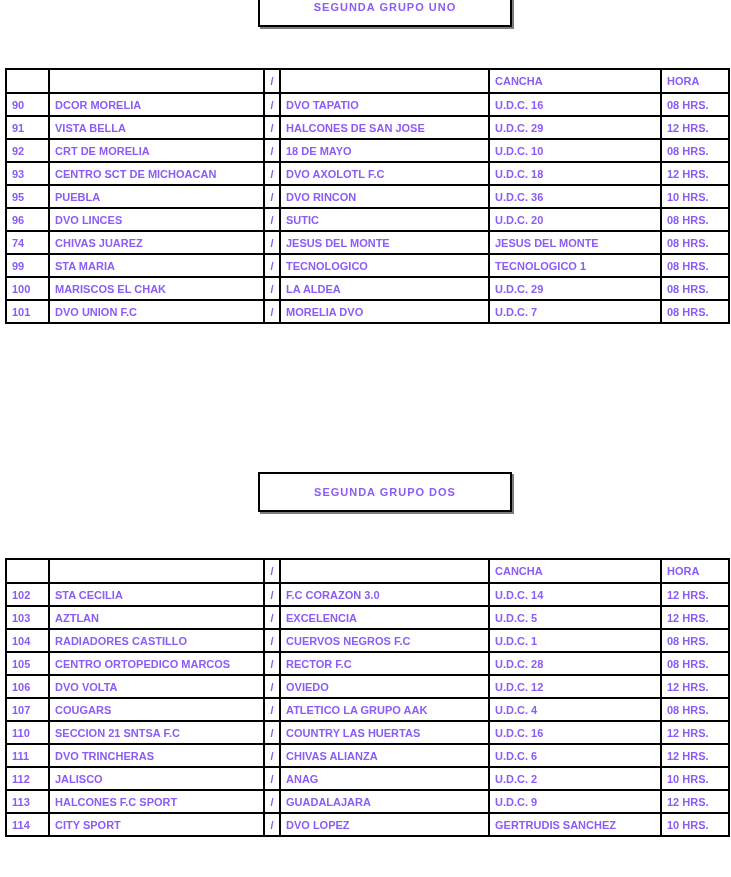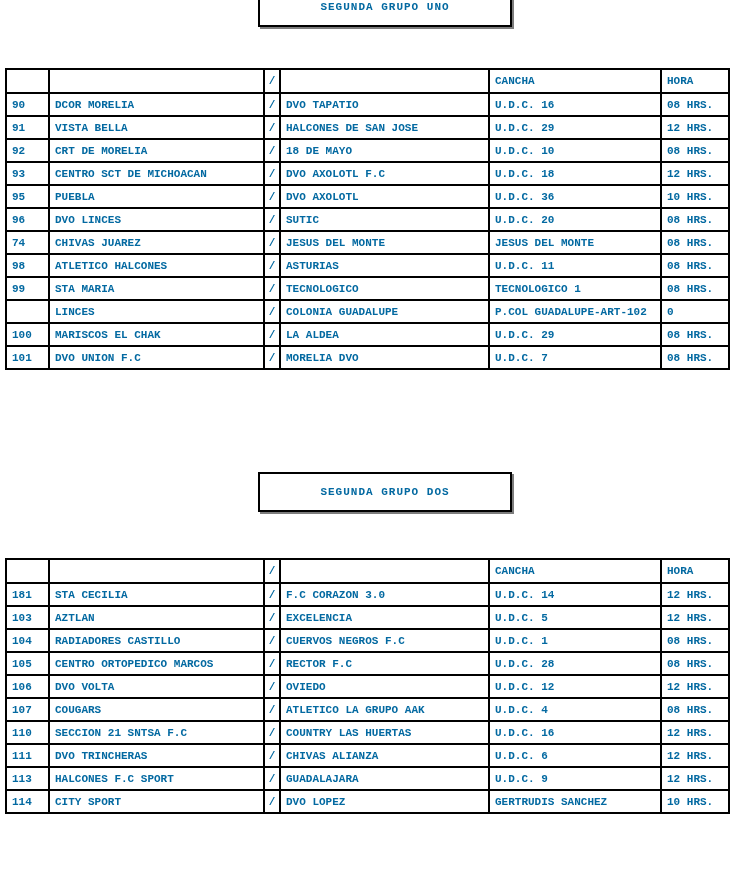--- a/index.html
+++ b/index.html
@@ -1,23 +1,23 @@
 <!DOCTYPE html>
 <html><head>
 <meta charset="utf-8">
 <style>
   html,body{margin:0;padding:0;background:#ffffff;}
   .page{
     position:relative;
     width:731px;height:844px;
     background:#ffffff;
     overflow:hidden;
-    font-family:Liberation Mono, monospace;
+    font-family:Liberation Sans, sans-serif;
     font-weight:bold;
-    color:#0369a1;
+    color:#8b5cf6;
   }
   .title-box{
     position:absolute;
     left:258px;
     width:254px;
     height:40px;
     background:#ffffff;
     border:2px solid #000000;
     box-shadow:2px 2px 0 #7d7d7d;
     box-sizing:border-box;
@@ -121,63 +121,47 @@
             <td class="cell-team1">CENTRO SCT DE MICHOACAN</td>
             <td class="cell-slash">/</td>
             <td class="cell-team2">DVO AXOLOTL F.C</td>
             <td class="cell-cancha">U.D.C. 18</td>
             <td class="cell-hora">12 HRS.</td>
           </tr>
           <tr>
             <td class="cell-num">95</td>
             <td class="cell-team1">PUEBLA</td>
             <td class="cell-slash">/</td>
-            <td class="cell-team2">DVO AXOLOTL</td>
+            <td class="cell-team2">DVO RINCON</td>
             <td class="cell-cancha">U.D.C. 36</td>
             <td class="cell-hora">10 HRS.</td>
           </tr>
           <tr>
             <td class="cell-num">96</td>
             <td class="cell-team1">DVO LINCES</td>
             <td class="cell-slash">/</td>
             <td class="cell-team2">SUTIC</td>
             <td class="cell-cancha">U.D.C. 20</td>
             <td class="cell-hora">08 HRS.</td>
           </tr>
           <tr>
             <td class="cell-num">74</td>
             <td class="cell-team1">CHIVAS JUAREZ</td>
             <td class="cell-slash">/</td>
             <td class="cell-team2">JESUS DEL MONTE</td>
             <td class="cell-cancha">JESUS DEL MONTE</td>
             <td class="cell-hora">08 HRS.</td>
           </tr>
           <tr>
-            <td class="cell-num">98</td>
-            <td class="cell-team1">ATLETICO HALCONES</td>
-            <td class="cell-slash">/</td>
-            <td class="cell-team2">ASTURIAS</td>
-            <td class="cell-cancha">U.D.C. 11</td>
-            <td class="cell-hora">08 HRS.</td>
-          </tr>
-          <tr>
             <td class="cell-num">99</td>
             <td class="cell-team1">STA MARIA</td>
             <td class="cell-slash">/</td>
             <td class="cell-team2">TECNOLOGICO</td>
             <td class="cell-cancha">TECNOLOGICO 1</td>
             <td class="cell-hora">08 HRS.</td>
-          </tr>
-          <tr>
-            <td class="cell-num"></td>
-            <td class="cell-team1">LINCES</td>
-            <td class="cell-slash">/</td>
-            <td class="cell-team2">COLONIA GUADALUPE</td>
-            <td class="cell-cancha">P.COL GUADALUPE-ART-102</td>
-            <td class="cell-hora">0</td>
           </tr>
           <tr>
             <td class="cell-num">100</td>
             <td class="cell-team1">MARISCOS EL CHAK</td>
             <td class="cell-slash">/</td>
             <td class="cell-team2">LA ALDEA</td>
             <td class="cell-cancha">U.D.C. 29</td>
             <td class="cell-hora">08 HRS.</td>
           </tr>
           <tr>
@@ -210,21 +194,21 @@
             <td class="cell-num"></td>
             <td class="cell-team1"></td>
             <td class="cell-slash">/</td>
             <td class="cell-team2"></td>
             <td class="cell-cancha">CANCHA</td>
             <td class="cell-hora">HORA</td>
           </tr>
         </thead>
         <tbody>
           <tr>
-            <td class="cell-num">181</td>
+            <td class="cell-num">102</td>
             <td class="cell-team1">STA CECILIA</td>
             <td class="cell-slash">/</td>
             <td class="cell-team2">F.C CORAZON 3.0</td>
             <td class="cell-cancha">U.D.C. 14</td>
             <td class="cell-hora">12 HRS.</td>
           </tr>
           <tr>
             <td class="cell-num">103</td>
             <td class="cell-team1">AZTLAN</td>
             <td class="cell-slash">/</td>
@@ -272,20 +256,28 @@
             <td class="cell-cancha">U.D.C. 16</td>
             <td class="cell-hora">12 HRS.</td>
           </tr>
           <tr>
             <td class="cell-num">111</td>
             <td class="cell-team1">DVO TRINCHERAS</td>
             <td class="cell-slash">/</td>
             <td class="cell-team2">CHIVAS ALIANZA</td>
             <td class="cell-cancha">U.D.C. 6</td>
             <td class="cell-hora">12 HRS.</td>
+          </tr>
+          <tr>
+            <td class="cell-num">112</td>
+            <td class="cell-team1">JALISCO</td>
+            <td class="cell-slash">/</td>
+            <td class="cell-team2">ANAG</td>
+            <td class="cell-cancha">U.D.C. 2</td>
+            <td class="cell-hora">10 HRS.</td>
           </tr>
           <tr>
             <td class="cell-num">113</td>
             <td class="cell-team1">HALCONES F.C SPORT</td>
             <td class="cell-slash">/</td>
             <td class="cell-team2">GUADALAJARA</td>
             <td class="cell-cancha">U.D.C. 9</td>
             <td class="cell-hora">12 HRS.</td>
           </tr>
           <tr>

